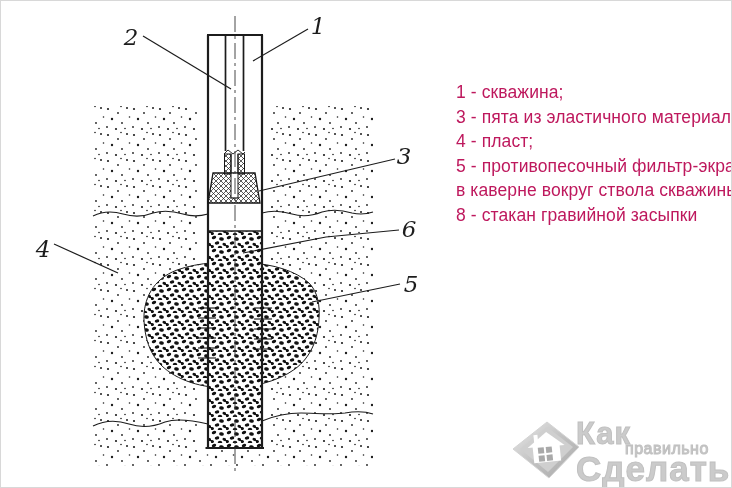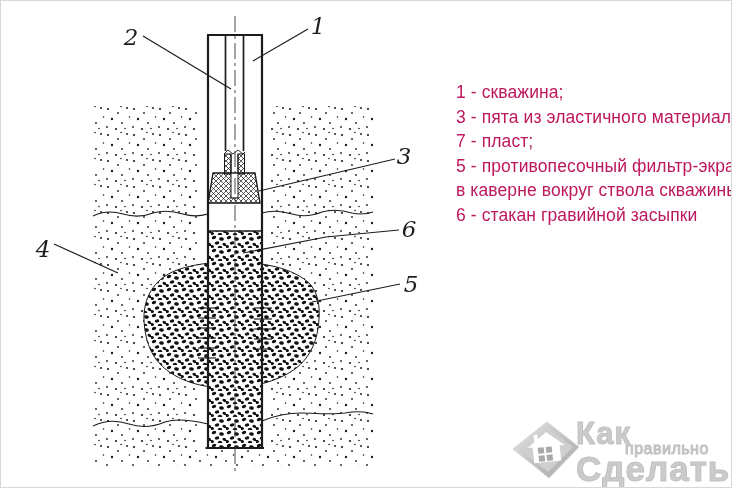--- a/index.html
+++ b/index.html
@@ -136,24 +136,24 @@
       <text x="403" y="163">3</text>
       <text x="42" y="256">4</text>
       <text x="410" y="291">5</text>
       <text x="408" y="236">6</text>
     </g>
   </svg>
 
   <div class="legend">
     <div>1 - скважина;</div>
     <div>3 - пята из эластичного материала;</div>
-    <div>7 - пласт;</div>
+    <div>4 - пласт;</div>
     <div>5 - противопесочный фильтр-экран</div>
     <div>в каверне вокруг ствола скважины 1;</div>
-    <div>6 - стакан гравийной засыпки</div>
+    <div>8 - стакан гравийной засыпки</div>
   </div>
 
   <div class="watermark">
     <svg class="wm-logo" width="70" height="60" viewBox="0 0 70 60">
       <defs>
         <linearGradient id="wmgrad" x1="0" y1="0" x2="1" y2="1">
           <stop offset="0" stop-color="#e9e9e9"></stop>
           <stop offset="0.5" stop-color="#c2c2c2"></stop>
           <stop offset="1" stop-color="#a9a9a9"></stop>
         </linearGradient>

